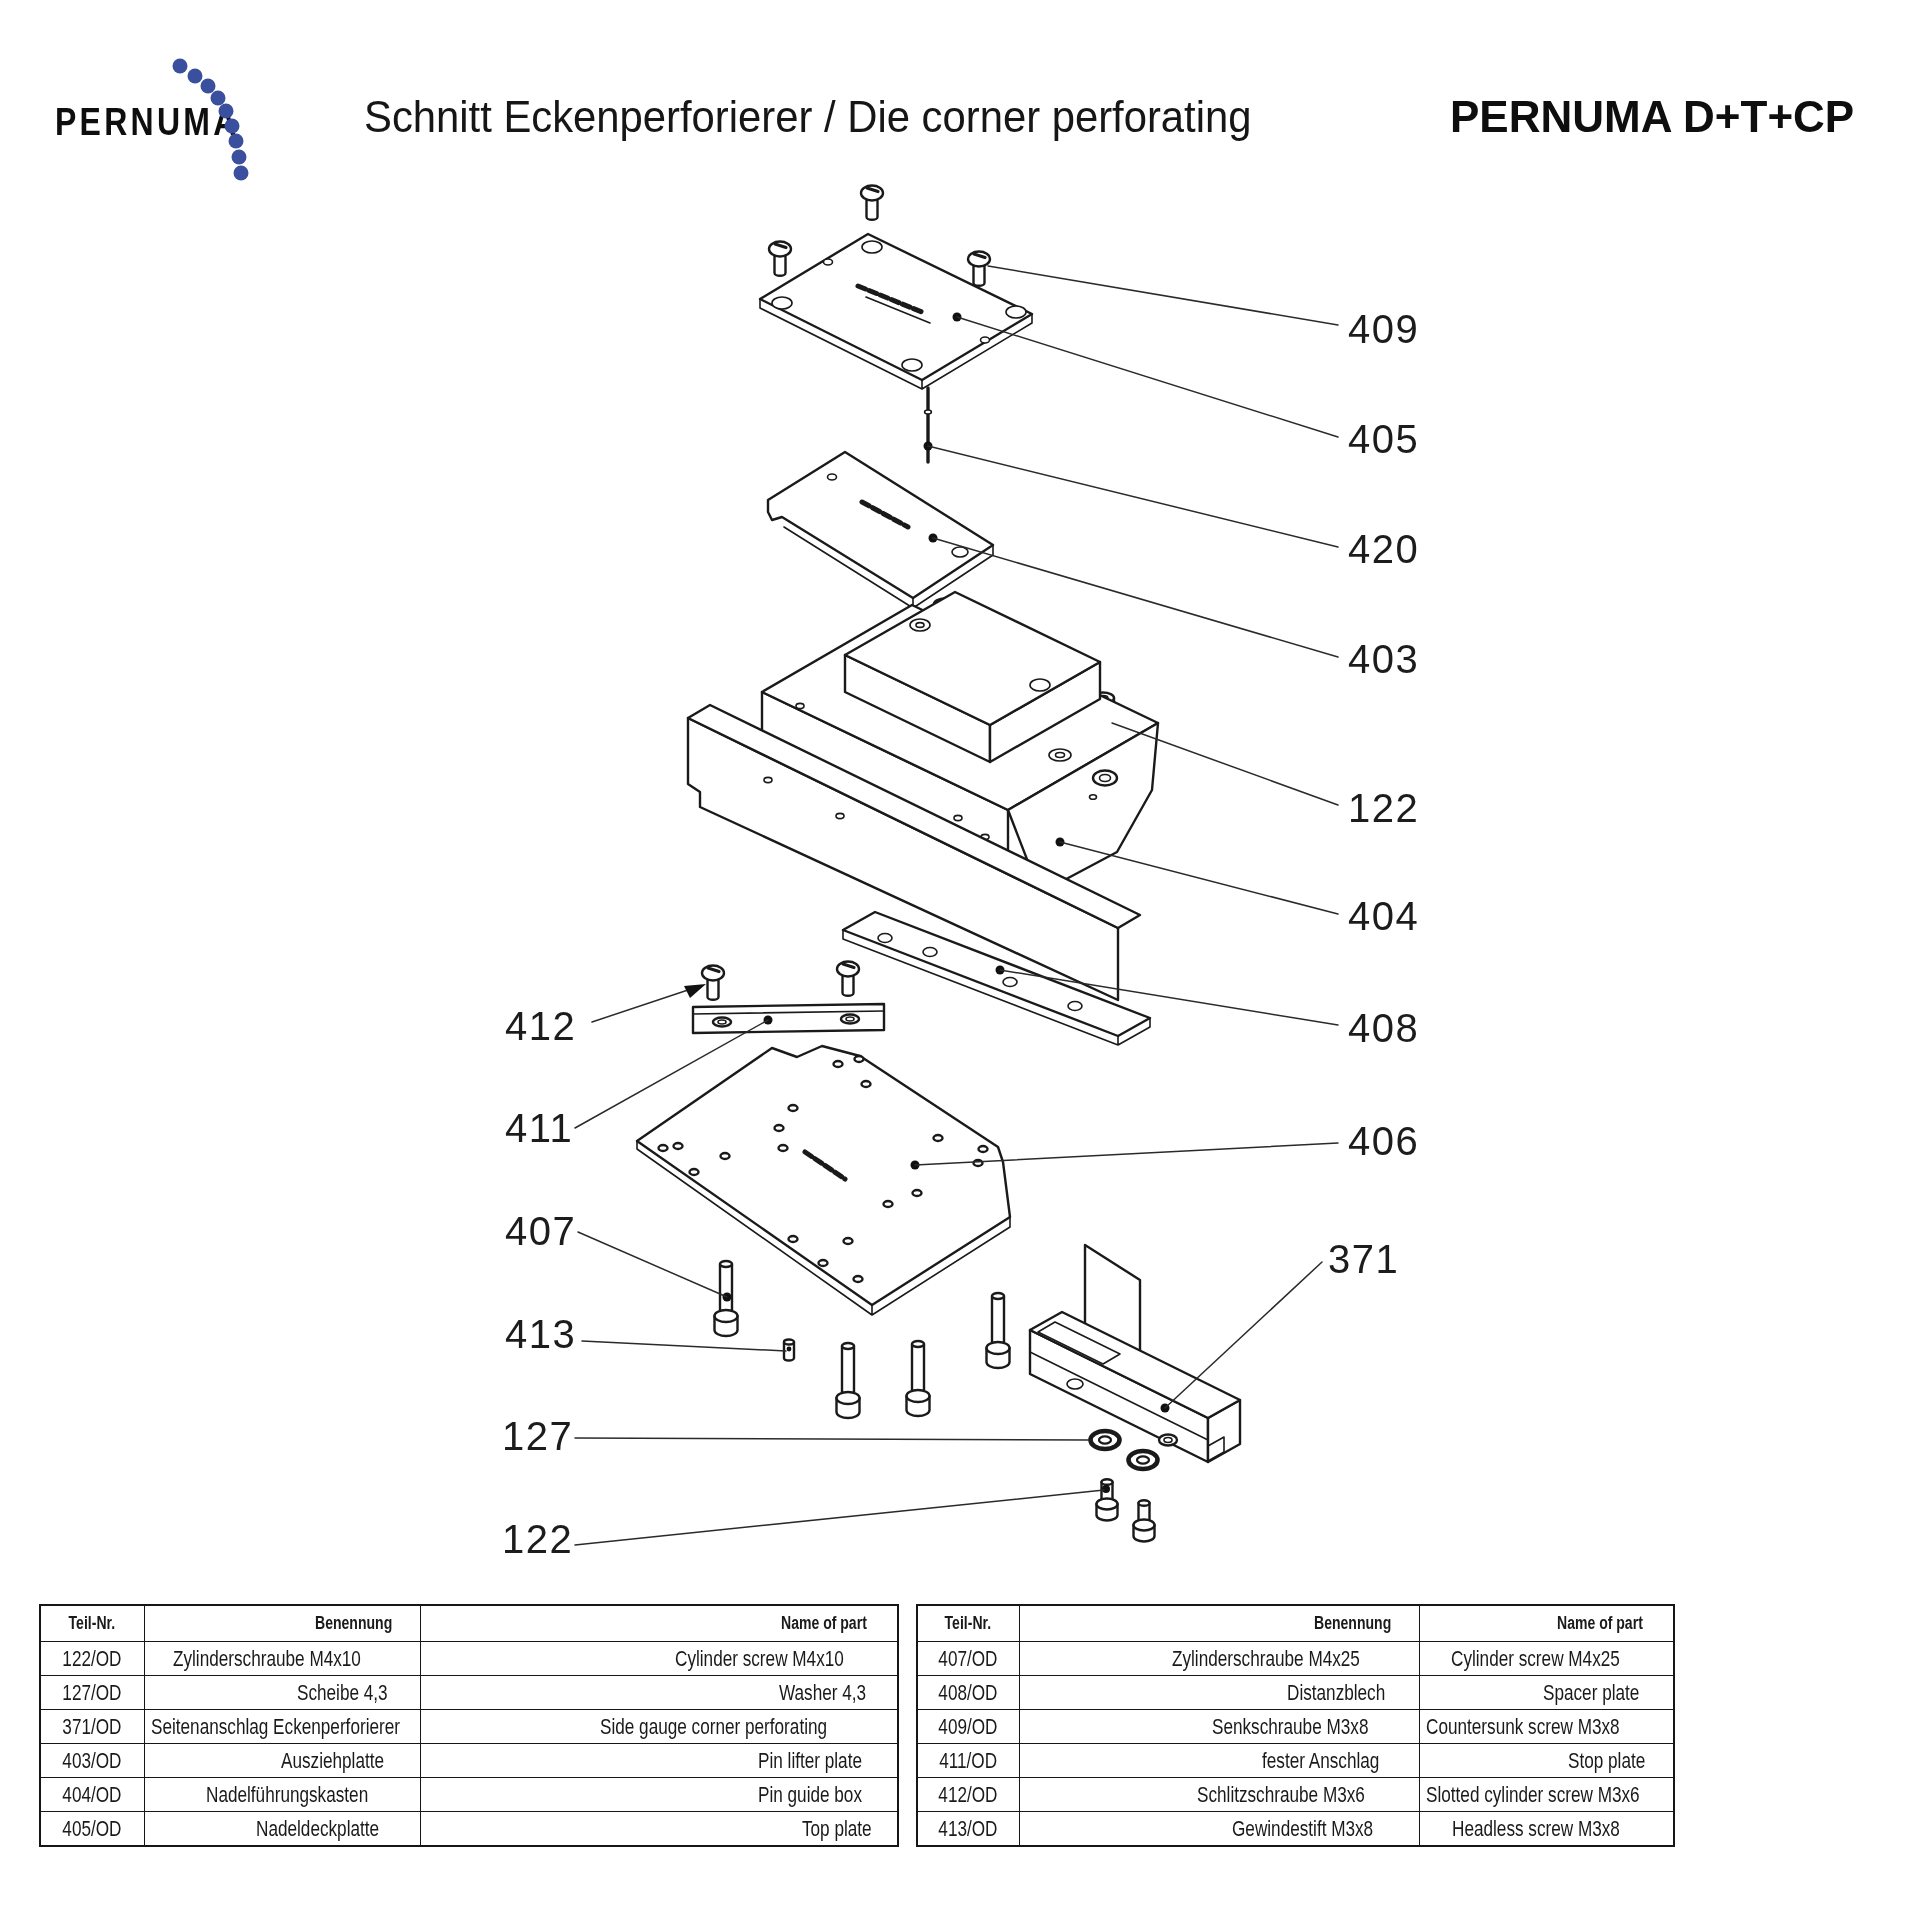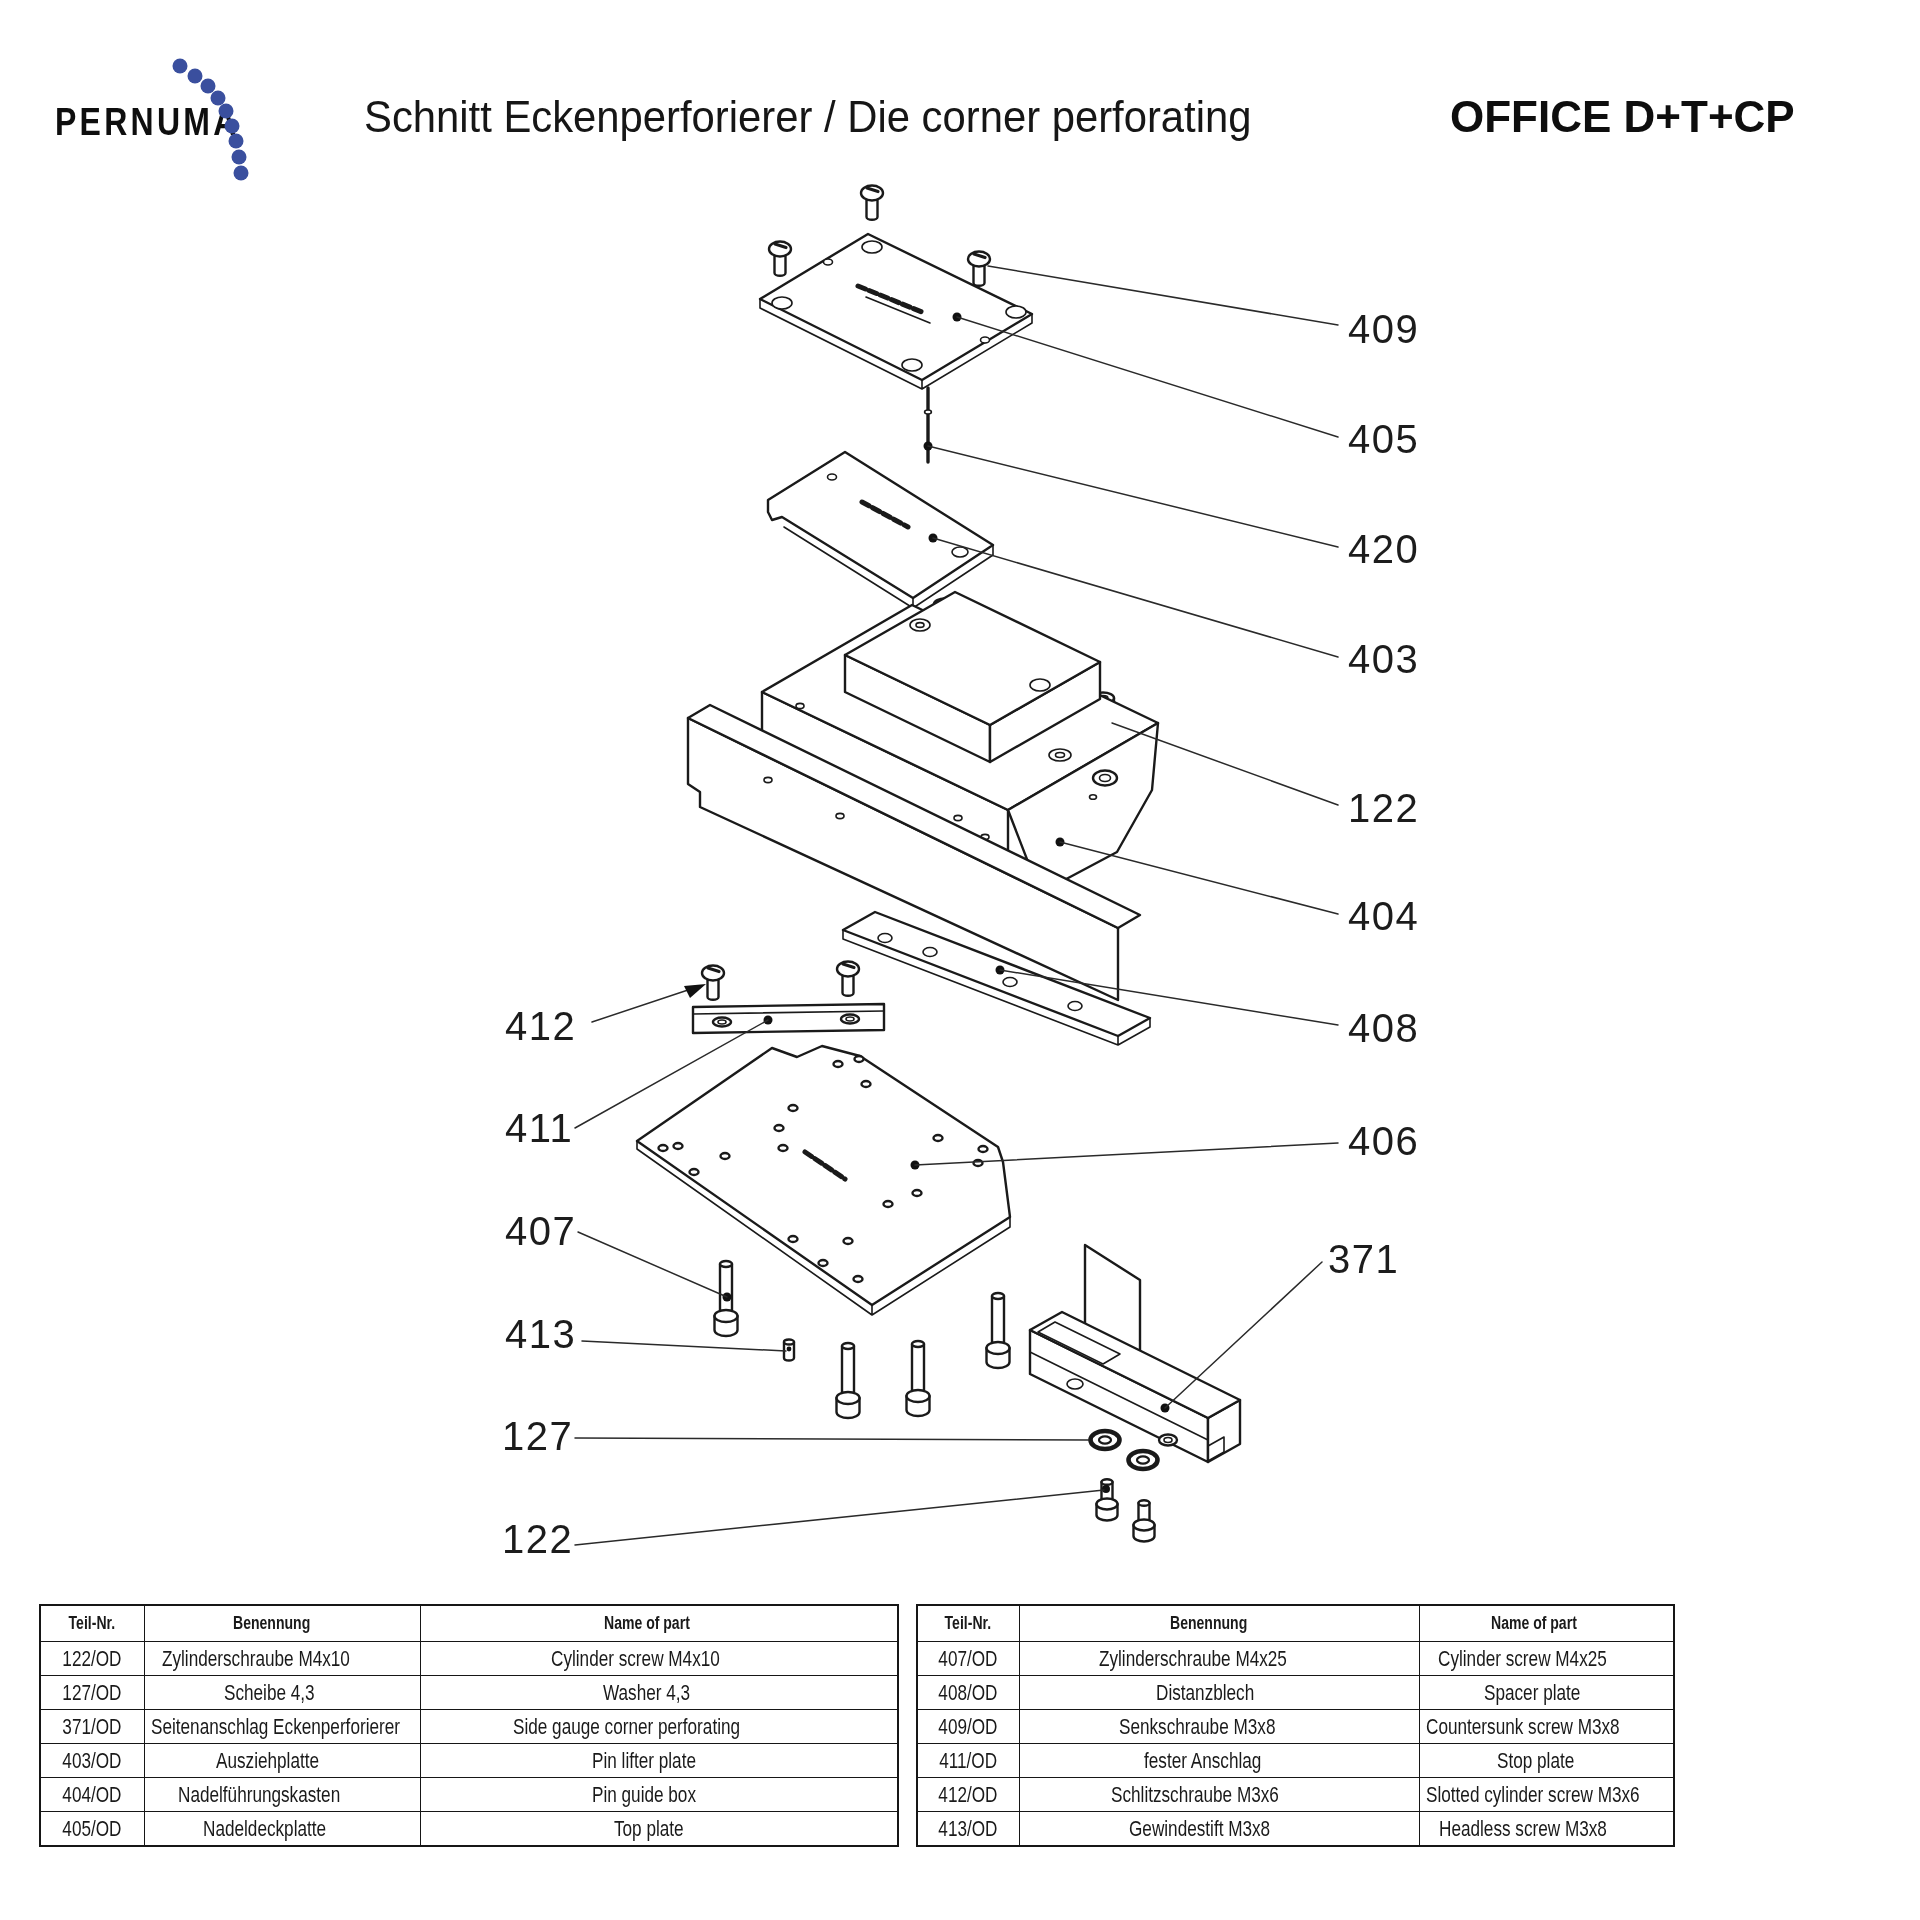--- a/index.html
+++ b/index.html
@@ -31,21 +31,21 @@
   .dots-arc circle{stroke:none;}
 
   
   .ptable{position:absolute;top:1604px;border-collapse:collapse;table-layout:fixed;
           background:#fff;}
   .ptable, .ptable th, .ptable td{border:1.8px solid #161616;}
   .ptable{border-width:2.5px;}
   .ptable th{height:35px;font-size:18px;font-weight:700;padding:0 6px;overflow:visible;}
   .ptable td{height:33px;font-size:22px;font-weight:400;padding:0 6px;overflow:visible;}
   .ptable .a-c{text-align:center;}
-  .ptable .a-l{text-align:center;}
+  .ptable .a-l{text-align:right;}
   .cnd{display:inline-block;white-space:nowrap;transform:scaleX(.78);}
   .cnd.l{transform-origin:0 50%;}
   .cnd.c{transform-origin:50% 50%;}
   #tbl-left{left:39px;width:858px;}
   #tbl-right{left:916px;width:757px;}
 </style>
 </head>
 <body>
 
 <div class="page">
@@ -58,21 +58,21 @@
         <circle cx="43" cy="36" r="7.5"></circle>
       <circle cx="53" cy="48" r="7.5"></circle>
         <circle cx="61" cy="61" r="7.5"></circle>
         <circle cx="67" cy="76" r="7.5"></circle>
       <circle cx="71" cy="91" r="7.5"></circle>
         <circle cx="74" cy="107" r="7.5"></circle>
         <circle cx="76" cy="123" r="7.5"></circle>
     </g>
   </svg>
   <span class="page-title">Schnitt Eckenperforierer / Die corner perforating</span>
-  <span class="product-code">OFFICE D+T+CP</span>
+  <span class="product-code">PERNUMA D+T+CP</span>
 
   <svg class="diagram" viewBox="0 0 1920 1920">
     <defs>
       <g id="pan">
         <path d="M-5.5,15.5 L-5.5,33 a5.5,2.8 0 0 0 11,0 L5.5,15.5 Z"></path>
         <ellipse cx="0" cy="9" rx="11" ry="7.5"></ellipse>
         <line x1="-5" y1="4" x2="6" y2="7.5" style="stroke-width:3.2"></line>
       </g>
       <g id="capDnM">
         <path d="M-5.5,25 L-5.5,60 a5.5,2.8 0 0 0 11,0 L5.5,25 Z"></path>

